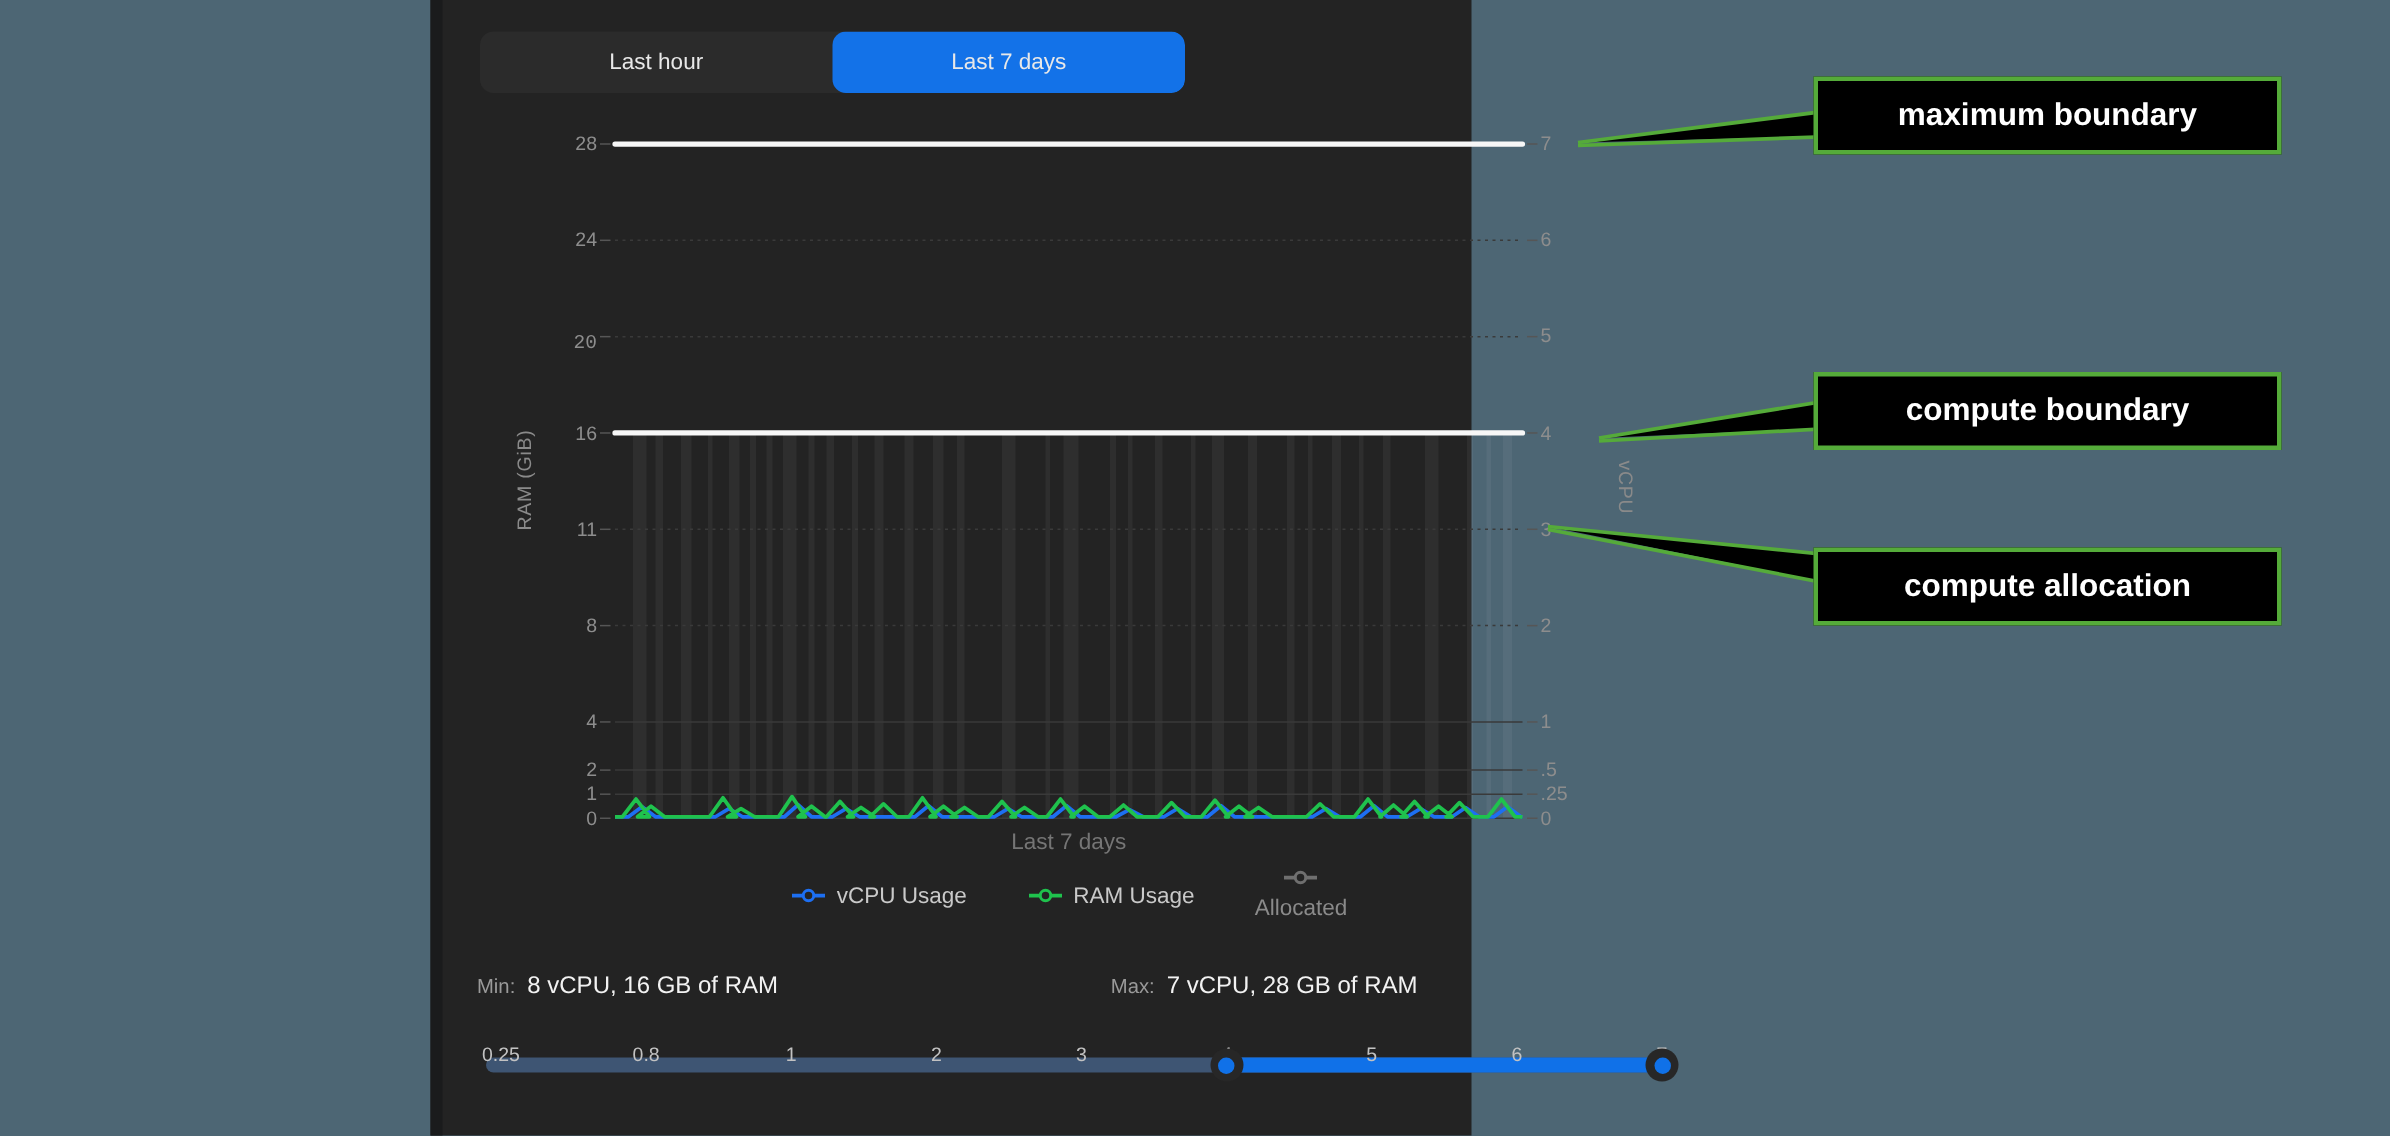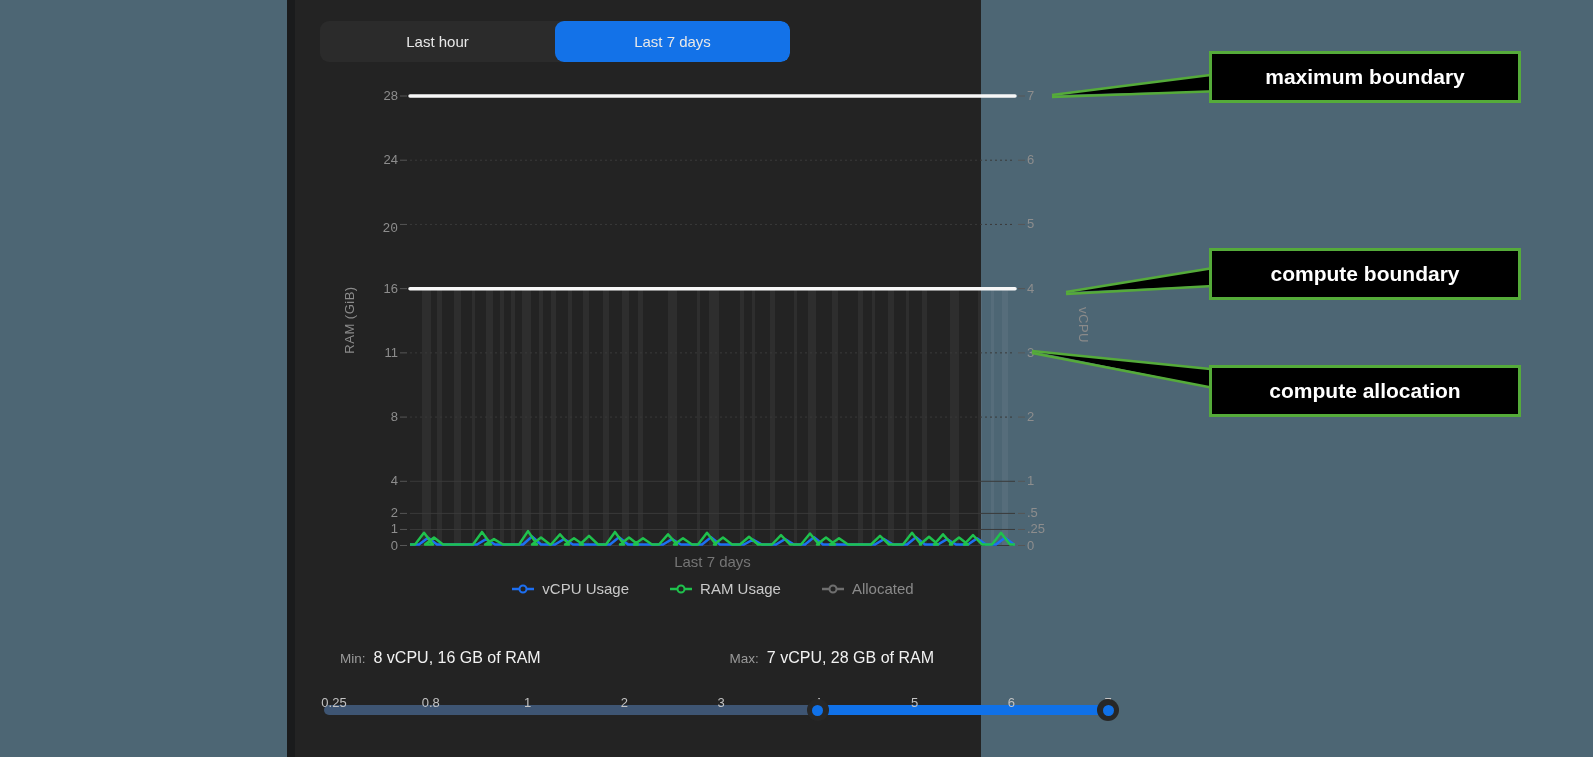--- a/index.html
+++ b/index.html
@@ -20,25 +20,25 @@
   .axis-title{position:absolute;color:#8a8a8a;font-size:13px;letter-spacing:.5px;text-align:center;}
   .axis-title.ram{left:-5px;top:310px;width:140px;height:20px;transform:rotate(-90deg);}
   .axis-title.vcpu{left:754px;top:315px;width:80px;height:20px;transform:rotate(90deg);}
   .xlabel{position:absolute;left:123px;top:553px;width:605px;text-align:center;
     color:#757575;font-size:15px;}
 
   
   .legend{position:absolute;left:123px;top:580px;width:605px;display:flex;
     justify-content:center;align-items:center;gap:40px;}
   .legend-item{display:flex;align-items:center;gap:7px;color:#c9c9c9;font-size:15px;cursor:pointer;}
-  .legend-item.dim{color:#8a8a8a;}
-
-  
-  .summary{position:absolute;left:31px;right:47px;top:649px;display:flex;
-    justify-content:space-between;align-items:baseline;margin-left:22px;}
+  .legend-item.dim{color:#8a8a8a;flex-direction:column;}
+
+  
+  .summary{position:absolute;left:31px;right:36px;top:649px;display:flex;
+    justify-content:space-between;align-items:baseline;}
   .summary .grp{display:flex;align-items:baseline;gap:8px;}
   .summary .lbl{color:#9a9a9a;font-size:13.5px;}
   .summary .val{color:#f2f2f2;font-size:16px;}
 
   
   .slider-track{position:absolute;left:37px;top:705px;width:786px;height:10px;
     border-radius:5px;background:#3e5573;}
   .slider-active{position:absolute;left:494px;top:0;width:292px;height:10px;
     border-radius:5px;background:#1071e8;}
   .slider-handle{position:absolute;width:22px;height:22px;border-radius:50%;background:#272727;

